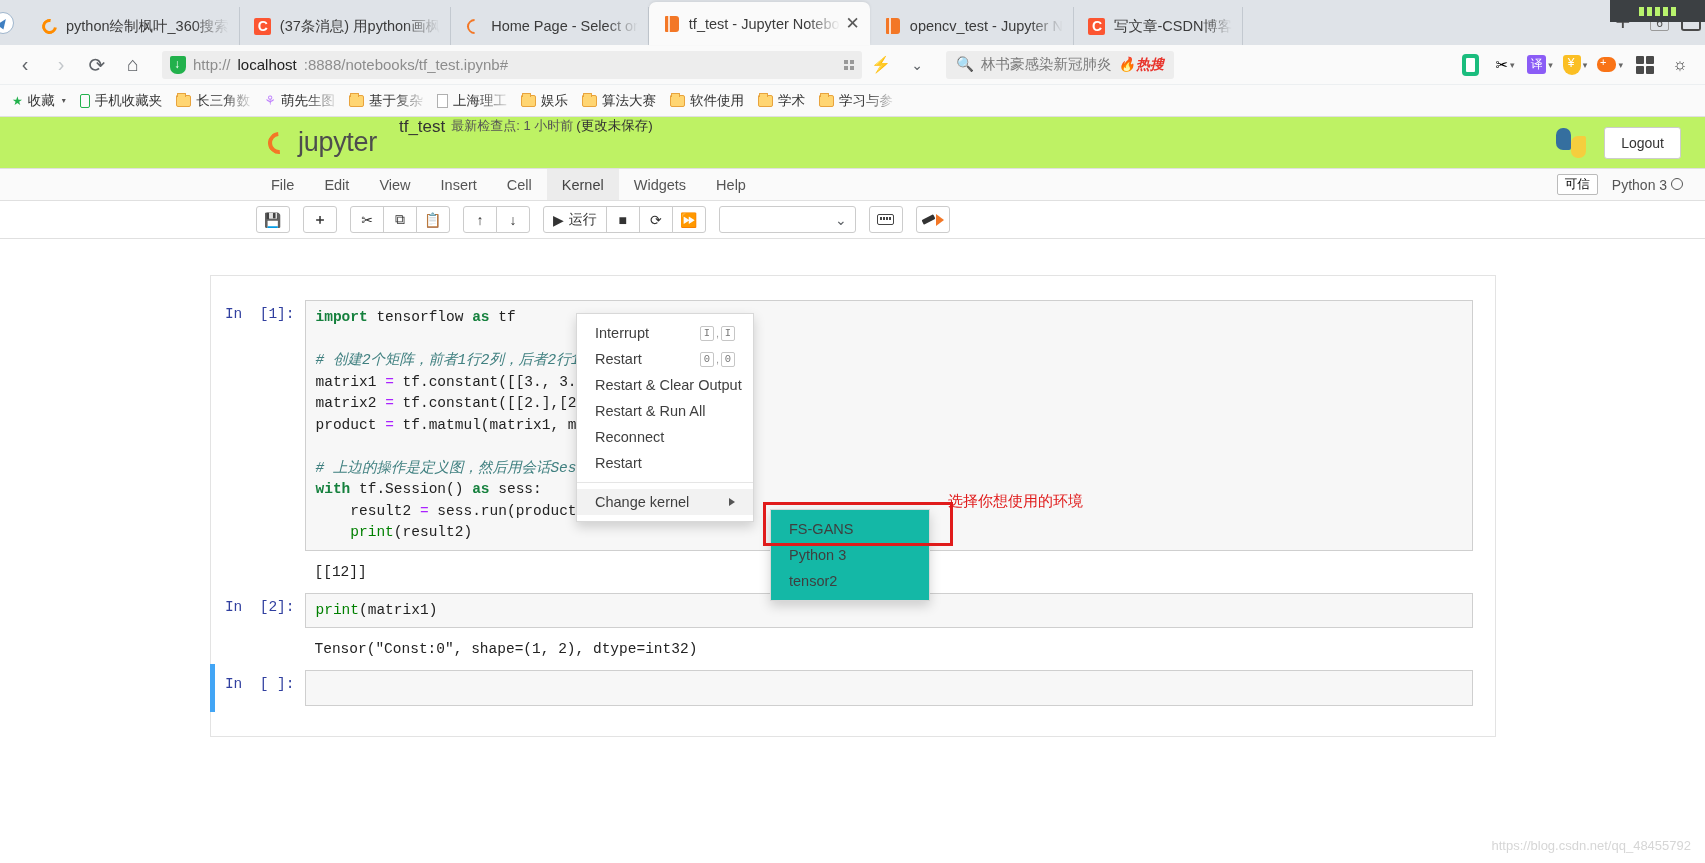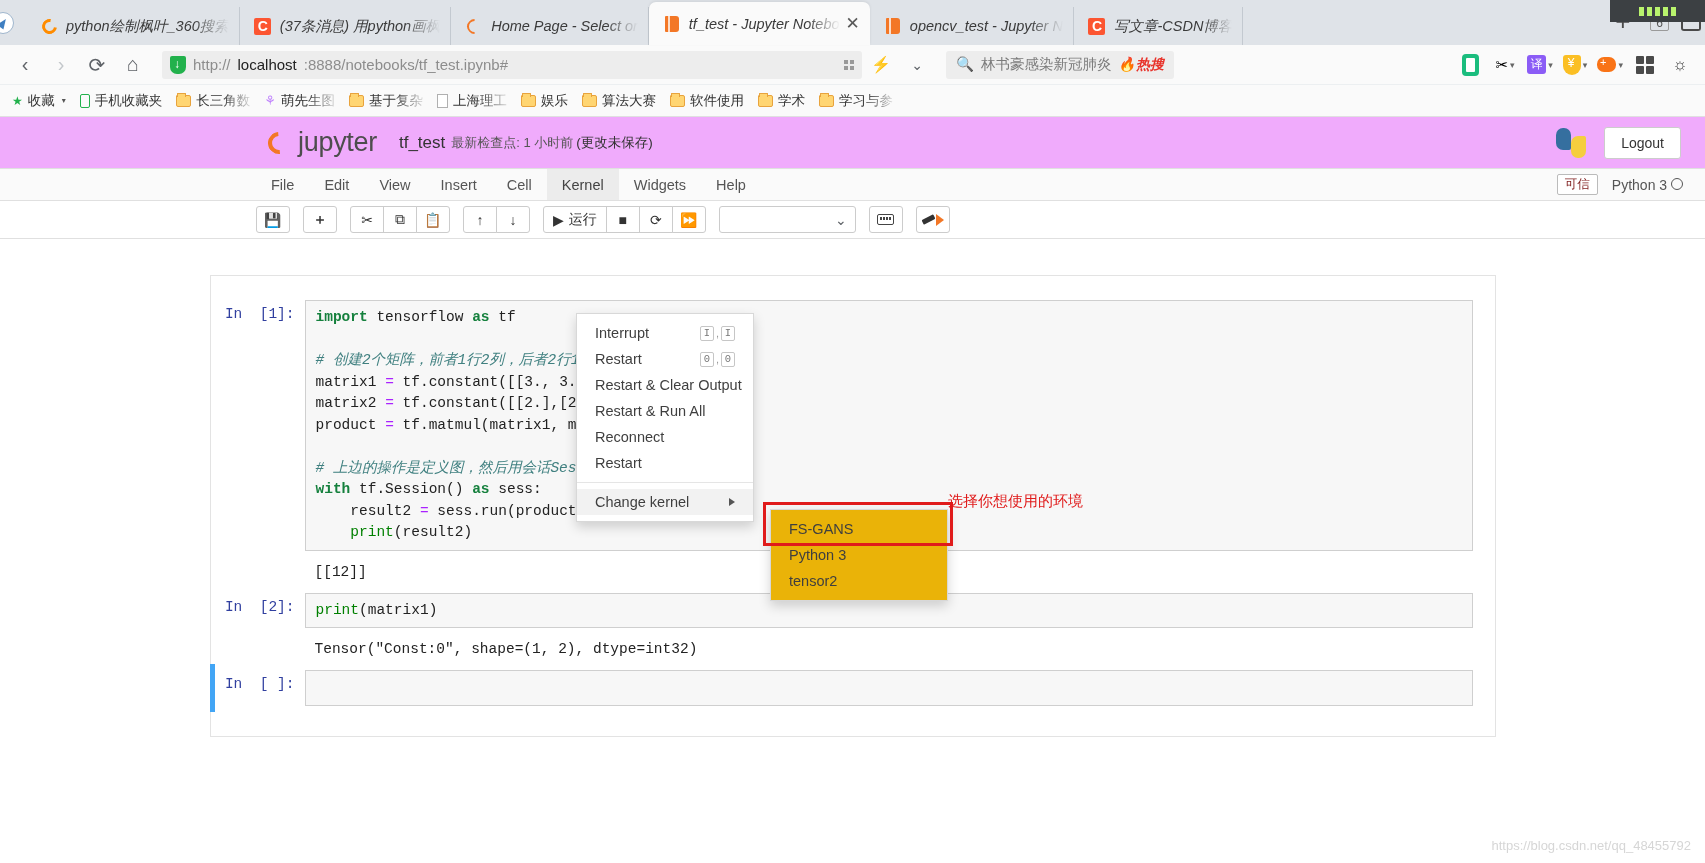--- a/index.html
+++ b/index.html
@@ -44,21 +44,20 @@
     position: relative;
     max-width: 230px;
     min-width: 150px;
     border-right: 1px solid #c3c9d0;
   }
   .tab .tab-title {
     white-space: nowrap; overflow: hidden;
     -webkit-mask-image: linear-gradient(to right, #000 78%, transparent 100%);
             mask-image: linear-gradient(to right, #000 78%, transparent 100%);
     flex: 1 1 auto;
-    font-style: italic;
   }
   .tab.active {
     background: #fafafa;
     height: 43px;
     border-radius: 7px 7px 0 0;
     border-right: none;
     box-shadow: 0 -1px 3px rgba(0,0,0,.08);
     z-index: 2;
   }
   .tab-ico { width: 18px; height: 18px; margin-right: 8px; flex:0 0 18px;
@@ -140,22 +139,22 @@
   .bm-star{ color:#22b14c;font-size:12px;}
   .bm-phone{ width:10px;height:14px;border:1.5px solid #22b14c;border-radius:2px;flex:0 0 10px;}
   .bm-flower{ color:#c084fc;font-size:13px;}
   .bm-page{ width:11px;height:14px;border:1px solid #b0b0b0;background:#fff;flex:0 0 11px;}
   .bm-caret{ font-size:8px;color:#555;margin-left:2px;}
   .bm-fade{ -webkit-mask-image:linear-gradient(to right,#000 60%,transparent 100%); mask-image:linear-gradient(to right,#000 60%,transparent 100%);}
 
   
   .page { position:relative; width:100%; height: 746px; background:#fff; }
   .jp-header {
-    height: 52px; border-bottom:1px solid #e0e0e0; background:#f0abfc;
-    display:flex; align-items:center; padding: 0 24px 0 268px;
+    height: 52px; border-bottom:1px solid #e0e0e0; background:#bef264;
+    display:flex; padding: 0 24px 0 268px;
   }
   .jp-logo { display:flex; align-items:center; gap:8px; }
   .jp-ring { width:22px;height:22px;border-radius:50%;border:4px solid #f37726;
              border-right-color:transparent;border-top-color:transparent;transform:rotate(40deg); }
   .jp-word { font-size:27px; color:#4d4d4d; font-weight:300; letter-spacing:-.3px; }
   .jp-name { font-size:17px; color:#333; margin-left:22px; font-weight:500;}
   .jp-chk { font-size:13px; color:#555; margin-left:6px;}
   .jp-unsaved { font-size:13.5px; color:#333; margin-left:3px;}
   .jp-header-right{ margin-left:auto; display:flex;align-items:center;gap:18px;}
   .py-logo{ width:30px;height:30px;position:relative;}
@@ -164,21 +163,21 @@
   .py-logo i.b{ background:#f5ce3e; right:0; bottom:0; border-radius:7px 2px 7px 7px;}
   .btn-logout{ border:1px solid #ccc;background:#fff;border-radius:3px;padding:7px 16px;font-size:14px;color:#333;}
 
   .jp-menubar {
     height: 32px; background:#fafafa; border-bottom:1px solid #e0e0e0;
     display:flex; align-items:stretch; padding-left:256px; position:relative;
   }
   .jp-menu { padding: 0 15px; display:flex;align-items:center; font-size:14.5px; color:#555;}
   .jp-menu.open { background:#ececec; color:#444; }
   .jp-menubar-right{ margin-left:auto; display:flex;align-items:center;gap:14px; padding-right:22px; font-size:14px;color:#555;}
-  .trust-badge{ border:1px solid #bbb;border-radius:2px;padding:1px 7px;font-size:12.5px;color:#7f1d1d;background:#fff;}
+  .trust-badge{ border:1px solid #bbb;border-radius:2px;padding:1px 7px;font-size:12.5px;color:#000000;background:#fff;}
   .kern-idle{ width:12px;height:12px;border-radius:50%;border:1.5px solid #555;display:inline-block;}
 
   .jp-toolbar {
     height: 38px; background:#fff; border-bottom:1px solid #e0e0e0;
     display:flex; align-items:center; padding-left:256px; gap:0;
   }
   .tb-group{ display:flex; margin-right:13px; }
   .tb-btn {
     width:34px;height:27px;border:1px solid #cccccc;background:#fff;
     display:flex;align-items:center;justify-content:center;
@@ -245,22 +244,22 @@
   .dd-item.hl{ background:#f2f2f2; }
   .dd-keys{ margin-left:auto; display:flex; align-items:center; gap:2px; color:#9a9a9a; font-size:11px;}
   .kkey{ border:1px solid #c6c6c6; border-radius:2px; min-width:14px; height:15px;
          display:flex;align-items:center;justify-content:center; font-size:10.5px; color:#777;
          font-family:"Liberation Mono",monospace; padding:0 2px;}
   .dd-sep{ height:1px; background:#e5e5e5; margin: 6px 0; }
   .dd-arrow{ margin-left:auto; width:0;height:0;
       border-top:4.5px solid transparent;border-bottom:4.5px solid transparent;border-left:6px solid #555;}
 
   .submenu{
-    position:absolute; left:770px; top:392px; width:178px;
-    background:#eab308; border:1px solid #d8d8d8; box-shadow: 0 5px 11px rgba(0,0,0,.17);
+    position:absolute; left:770px; top:392px; width:160px;
+    background:#14b8a6; border:1px solid #d8d8d8; box-shadow: 0 5px 11px rgba(0,0,0,.17);
     padding: 6px 0; z-index: 41;
   }
   .hl-box{
     position:absolute; left:763px; top:385px; width:190px; height:44px;
     border: 3px solid #e01b1b; z-index: 45; pointer-events:none;
   }
   .annot{
     position:absolute; left:948px; top:375px; font-size:15px; color:#e01b1b;
     white-space:nowrap; z-index:46;
   }

